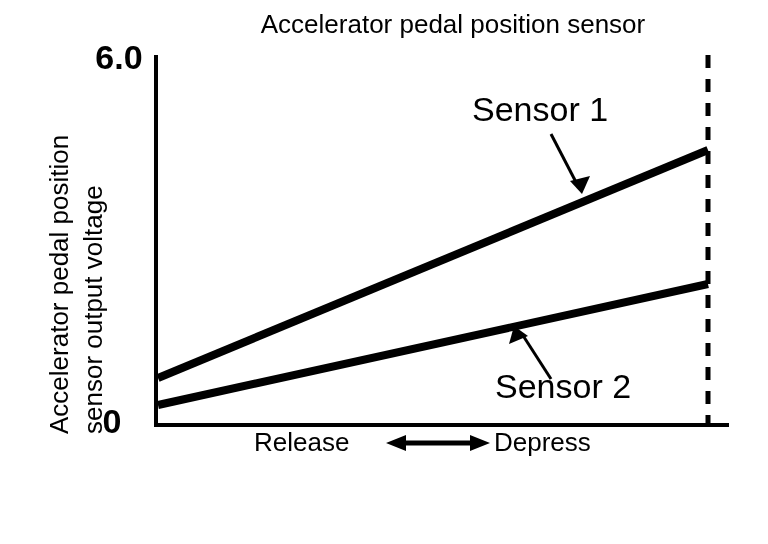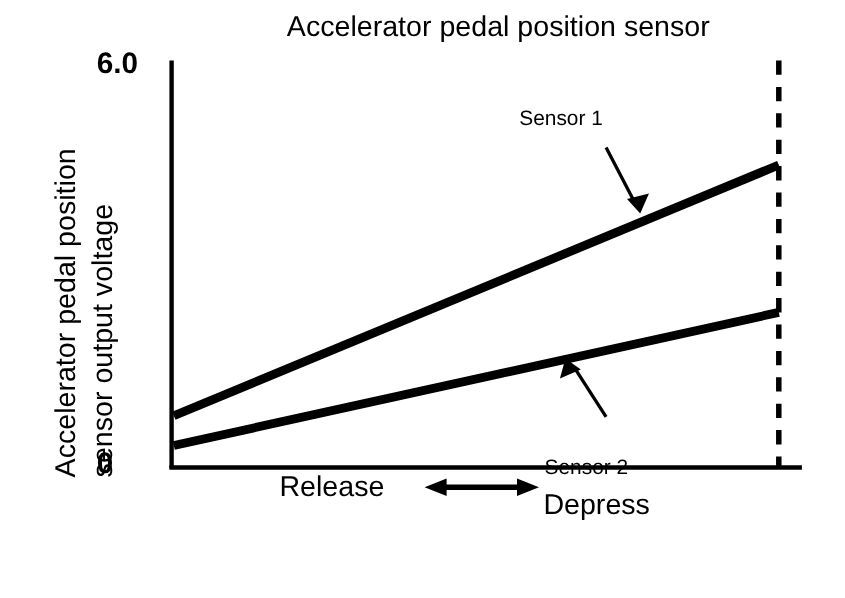--- a/index.html
+++ b/index.html
@@ -57,45 +57,45 @@
     left: 46px;
     top: 434px;
   }
   .ylabel-line.l2 {
     left: 80px;
     top: 434px;
   }
 
   .tick-label {
     position: absolute;
-    font-size: 27px;
+    font-size: 34px;
     font-weight: bold;
-    text-align: left;
+    text-align: center;
     width: 62px;
     line-height: 27px;
     white-space: nowrap;
   }
 
   .series-label {
     position: absolute;
-    font-size: 19px;
+    font-size: 34px;
     line-height: 28px;
     white-space: nowrap;
   }
   .series-label.s1 { left: 472px; top: 95px; }
-  .series-label.s2 { left: 495px; top: 372px; margin-top: 40px; }
+  .series-label.s2 { left: 495px; top: 372px; }
 
   .axis-text {
     position: absolute;
     font-size: 26px;
     line-height: 28px;
     white-space: nowrap;
   }
   .axis-text.release { left: 254px; top: 428px; }
-  .axis-text.depress { left: 494px; top: 444px; }
+  .axis-text.depress { left: 494px; top: 428px; }
   .axis-text.xlabel {
     left: 155px;
     top: 464px;
     width: 573px;
     text-align: center;
   }
 
   svg { position: absolute; left: 0; top: 0; }
 </style>
 </head>

